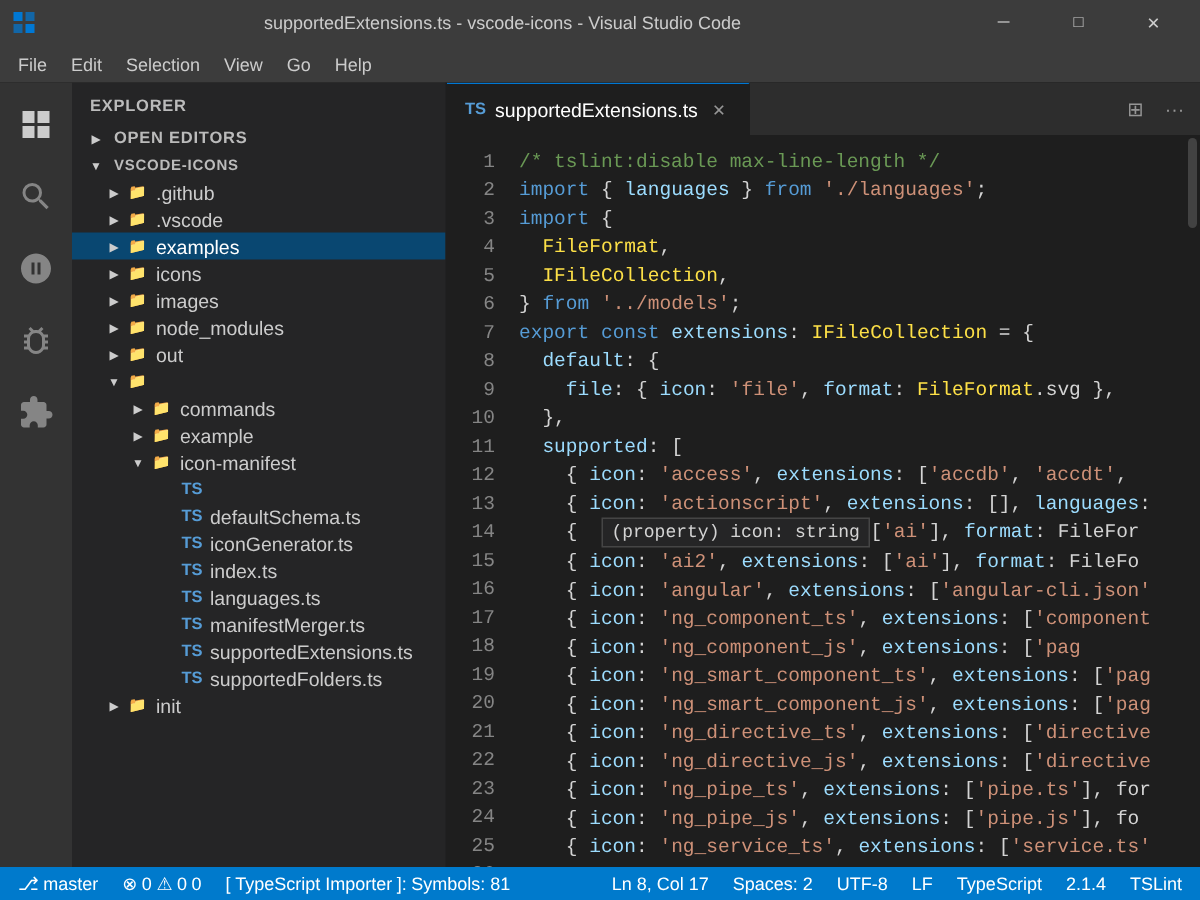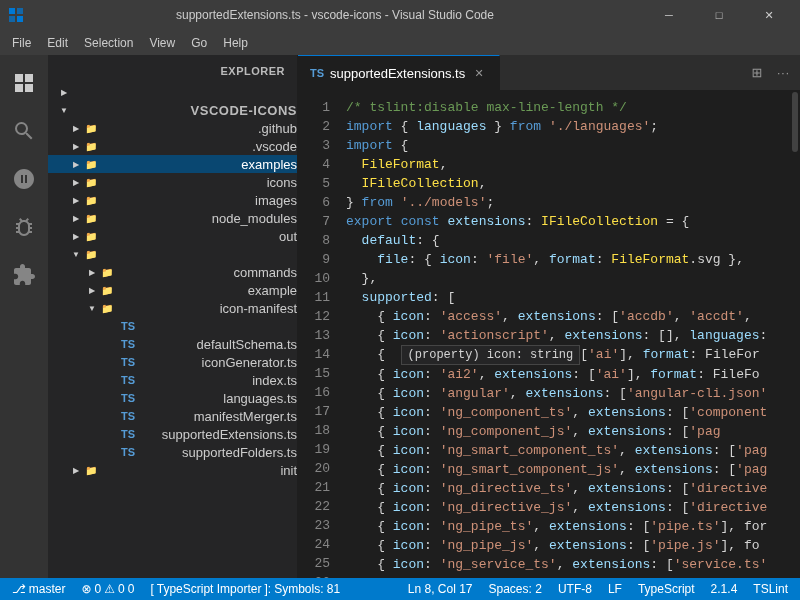--- a/index.html
+++ b/index.html
@@ -21,21 +21,21 @@
     #main { display: flex; flex: 1; overflow: hidden; }
 
     
     #activity-bar { width: 48px; background: #333333; display: flex; flex-direction: column; align-items: center; padding-top: 4px; flex-shrink: 0; }
     .activity-icon { width: 48px; height: 48px; display: flex; align-items: center; justify-content: center; cursor: pointer; position: relative; }
     .activity-icon svg { width: 24px; height: 24px; }
     .activity-icon-inactive { color: #858585; }
     .activity-icon-active { color: #cccccc; }
 
     
-    #sidebar { width: 250px; background: #252526; display: flex; flex-direction: column; flex-shrink: 0; border-right: 1px solid #1e1e1e; text-align: right; }
+    #sidebar { width: 250px; background: #252526; display: flex; flex-direction: column; flex-shrink: 0; border-right: 1px solid #1e1e1e; }
     #sidebar-header { padding: 10px 12px 6px 12px; font-size: 11px; font-weight: bold; color: #bbbbbb; letter-spacing: 0.5px; text-transform: uppercase; }
     #file-tree { flex: 1; overflow-y: auto; font-size: 13px; }
     .tree-item { display: flex; align-items: center; padding: 1px 0 1px 0; cursor: pointer; white-space: nowrap; color: #cccccc; font-size: 13px; position: relative; }
     .tree-item.selected { background: #094771; color: #ffffff; }
     .tree-item .arrow { width: 16px; height: 16px; display: inline-flex; align-items: center; justify-content: center; font-size: 10px; color: #cccccc; flex-shrink: 0; }
     .tree-item .file-icon { width: 16px; height: 16px; margin-right: 4px; display: inline-flex; align-items: center; justify-content: center; flex-shrink: 0; font-size: 10px; }
     .tree-item .item-label { flex: 1; }
     .arrow-right::before { content: '▶'; font-size: 8px; }
     .arrow-down::before { content: '▼'; font-size: 8px; }
 
@@ -126,25 +126,26 @@
         </svg>
     </div>
   </div>
 
   <div id="sidebar">
     <div id="sidebar-header">EXPLORER</div>
     <div id="file-tree">
 
       <div class="tree-item" style="padding-left: 8px;">
         <span class="arrow arrow-right"></span>
+        <span class="item-label" style="font-size:11px; font-weight:bold; text-transform:uppercase; letter-spacing:0.5px; color:#bbbbbb; margin-left:4px;">OPEN EDITORS</span>
       </div>
 
       <div class="tree-item" style="padding-left: 8px;">
         <span class="arrow arrow-down"></span>
-        <span class="item-label" style="font-size:13px; font-weight:bold; text-transform:uppercase; letter-spacing:0.5px; color:#bbbbbb; margin-left:20px;">VSCODE-ICONS</span>
+        <span class="item-label" style="font-size:10px; font-weight:bold; text-transform:uppercase; letter-spacing:0.5px; color:#bbbbbb; margin-left:4px;">VSCODE-ICONS</span>
       </div>
 
       <div class="tree-item" style="padding-left: 20px;">
         <span class="arrow arrow-right"></span>
         <span class="file-icon" style="color:#dcb67a;">📁</span>
         <span class="item-label">.github</span>
       </div>
 
       <div class="tree-item" style="padding-left: 20px;">
         <span class="arrow arrow-right"></span>

